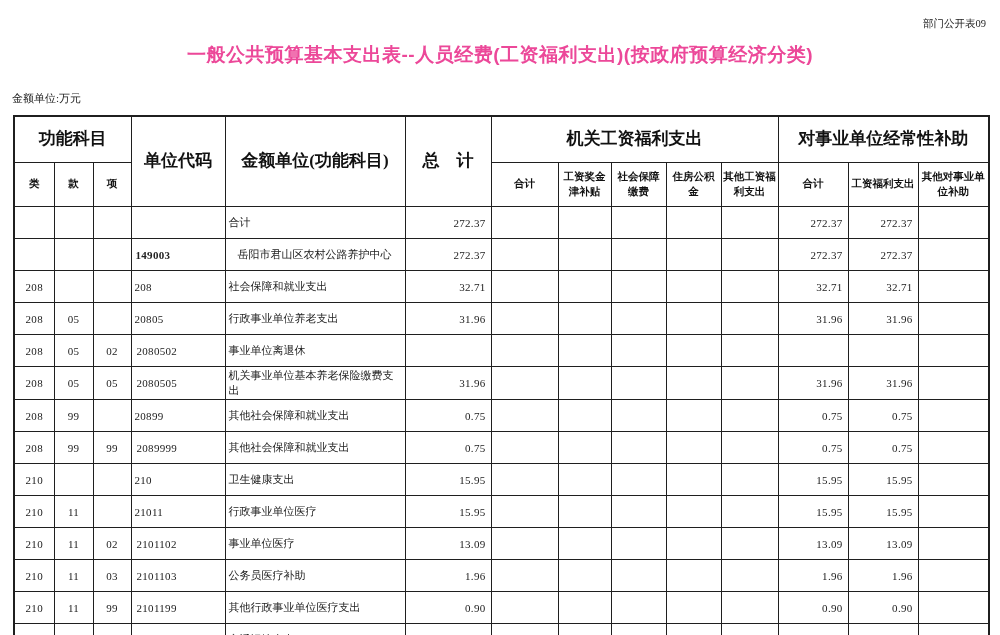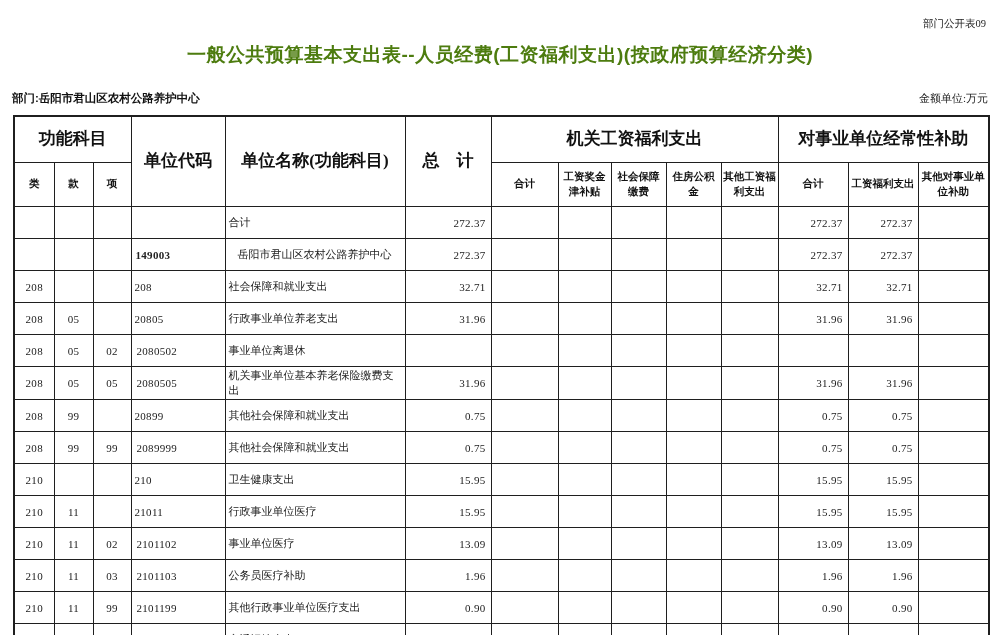--- a/index.html
+++ b/index.html
@@ -8,21 +8,21 @@
     background:#ffffff;color:#1a1a1a;
     font-family:"Liberation Sans","DejaVu Sans",sans-serif;
   }
   .doc-ref{
     position:absolute;top:17px;right:14px;
     font-size:10.5px;font-family:"Liberation Serif","DejaVu Serif",serif;
     color:#222;
   }
   .title{
     position:absolute;top:42px;left:0;width:1000px;
-    text-align:center;font-size:19px;font-weight:bold;color:#4d7c0f;
+    text-align:center;font-size:19px;font-weight:bold;color:#ec4899;
     letter-spacing:0.5px;margin:0;
   }
   .meta-row{
     position:absolute;top:91px;left:12px;right:12px;
     display:flex;justify-content:space-between;align-items:flex-end;
   }
   .dept{font-size:11.5px;font-weight:bold;color:#111;}
   .unit{font-size:11px;font-family:"Liberation Serif","DejaVu Serif",serif;color:#222;}
   table.budget{
     position:absolute;top:115px;left:13px;
@@ -53,21 +53,20 @@
   tr.lv-l3 td.c-name{}
 </style>
 </head>
 <body>
 
 <div class="doc-ref">部门公开表09</div>
 
 <h1 class="title">一般公共预算基本支出表--人员经费(工资福利支出)(按政府预算经济分类)</h1>
 
 <div class="meta-row">
-  <div class="dept">部门:岳阳市君山区农村公路养护中心</div>
   <div class="unit">金额单位:万元</div>
 </div>
 
 <table class="budget">
   <colgroup>
     <col style="width:40px">
       <col style="width:39px">
       <col style="width:38px">
     <col style="width:94px">
       <col style="width:180px">
@@ -78,21 +77,21 @@
     <col style="width:55px">
       <col style="width:57px">
       <col style="width:70px">
     <col style="width:70px">
       <col style="width:71px">
   </colgroup>
   <thead>
     <tr class="h1">
       <th colspan="3">功能科目</th>
       <th rowspan="2">单位代码</th>
-      <th rowspan="2">单位名称(功能科目)</th>
+      <th rowspan="2">金额单位(功能科目)</th>
       <th rowspan="2">总　计</th>
       <th colspan="5">机关工资福利支出</th>
       <th colspan="3">对事业单位经常性补助</th>
     </tr>
     <tr class="h2">
       <th>类</th>
       <th>款</th>
       <th>项</th>
       <th>合计</th>
       <th>工资奖金津补贴</th>

